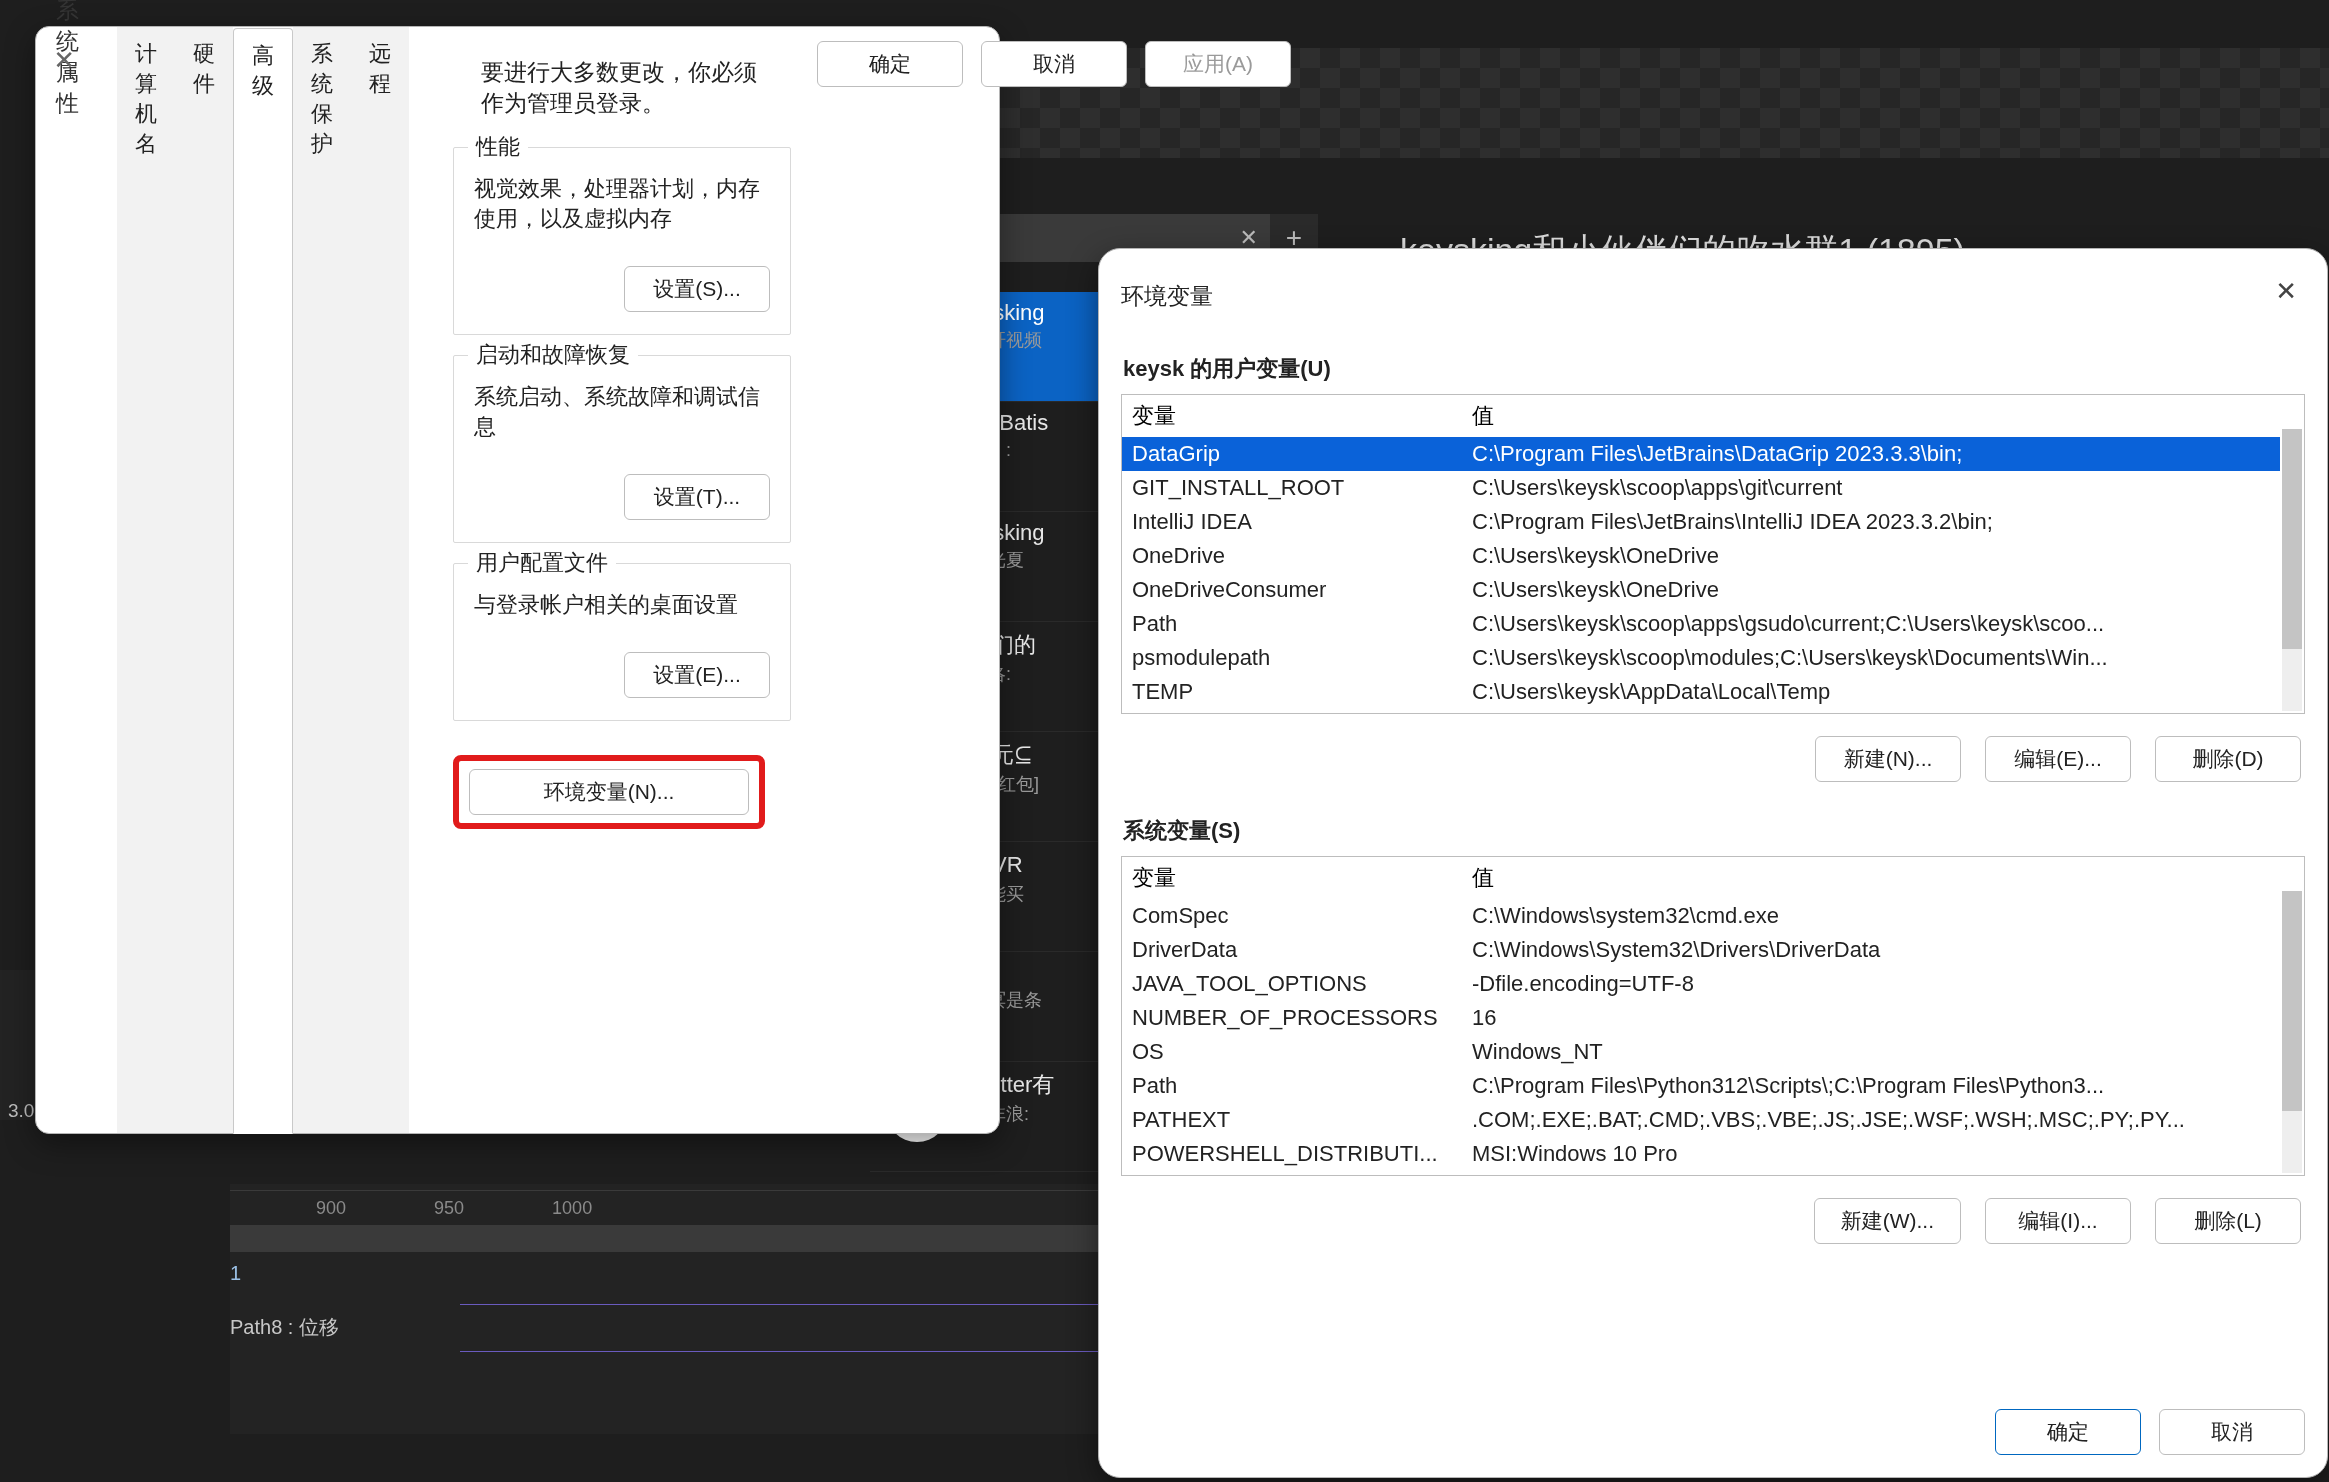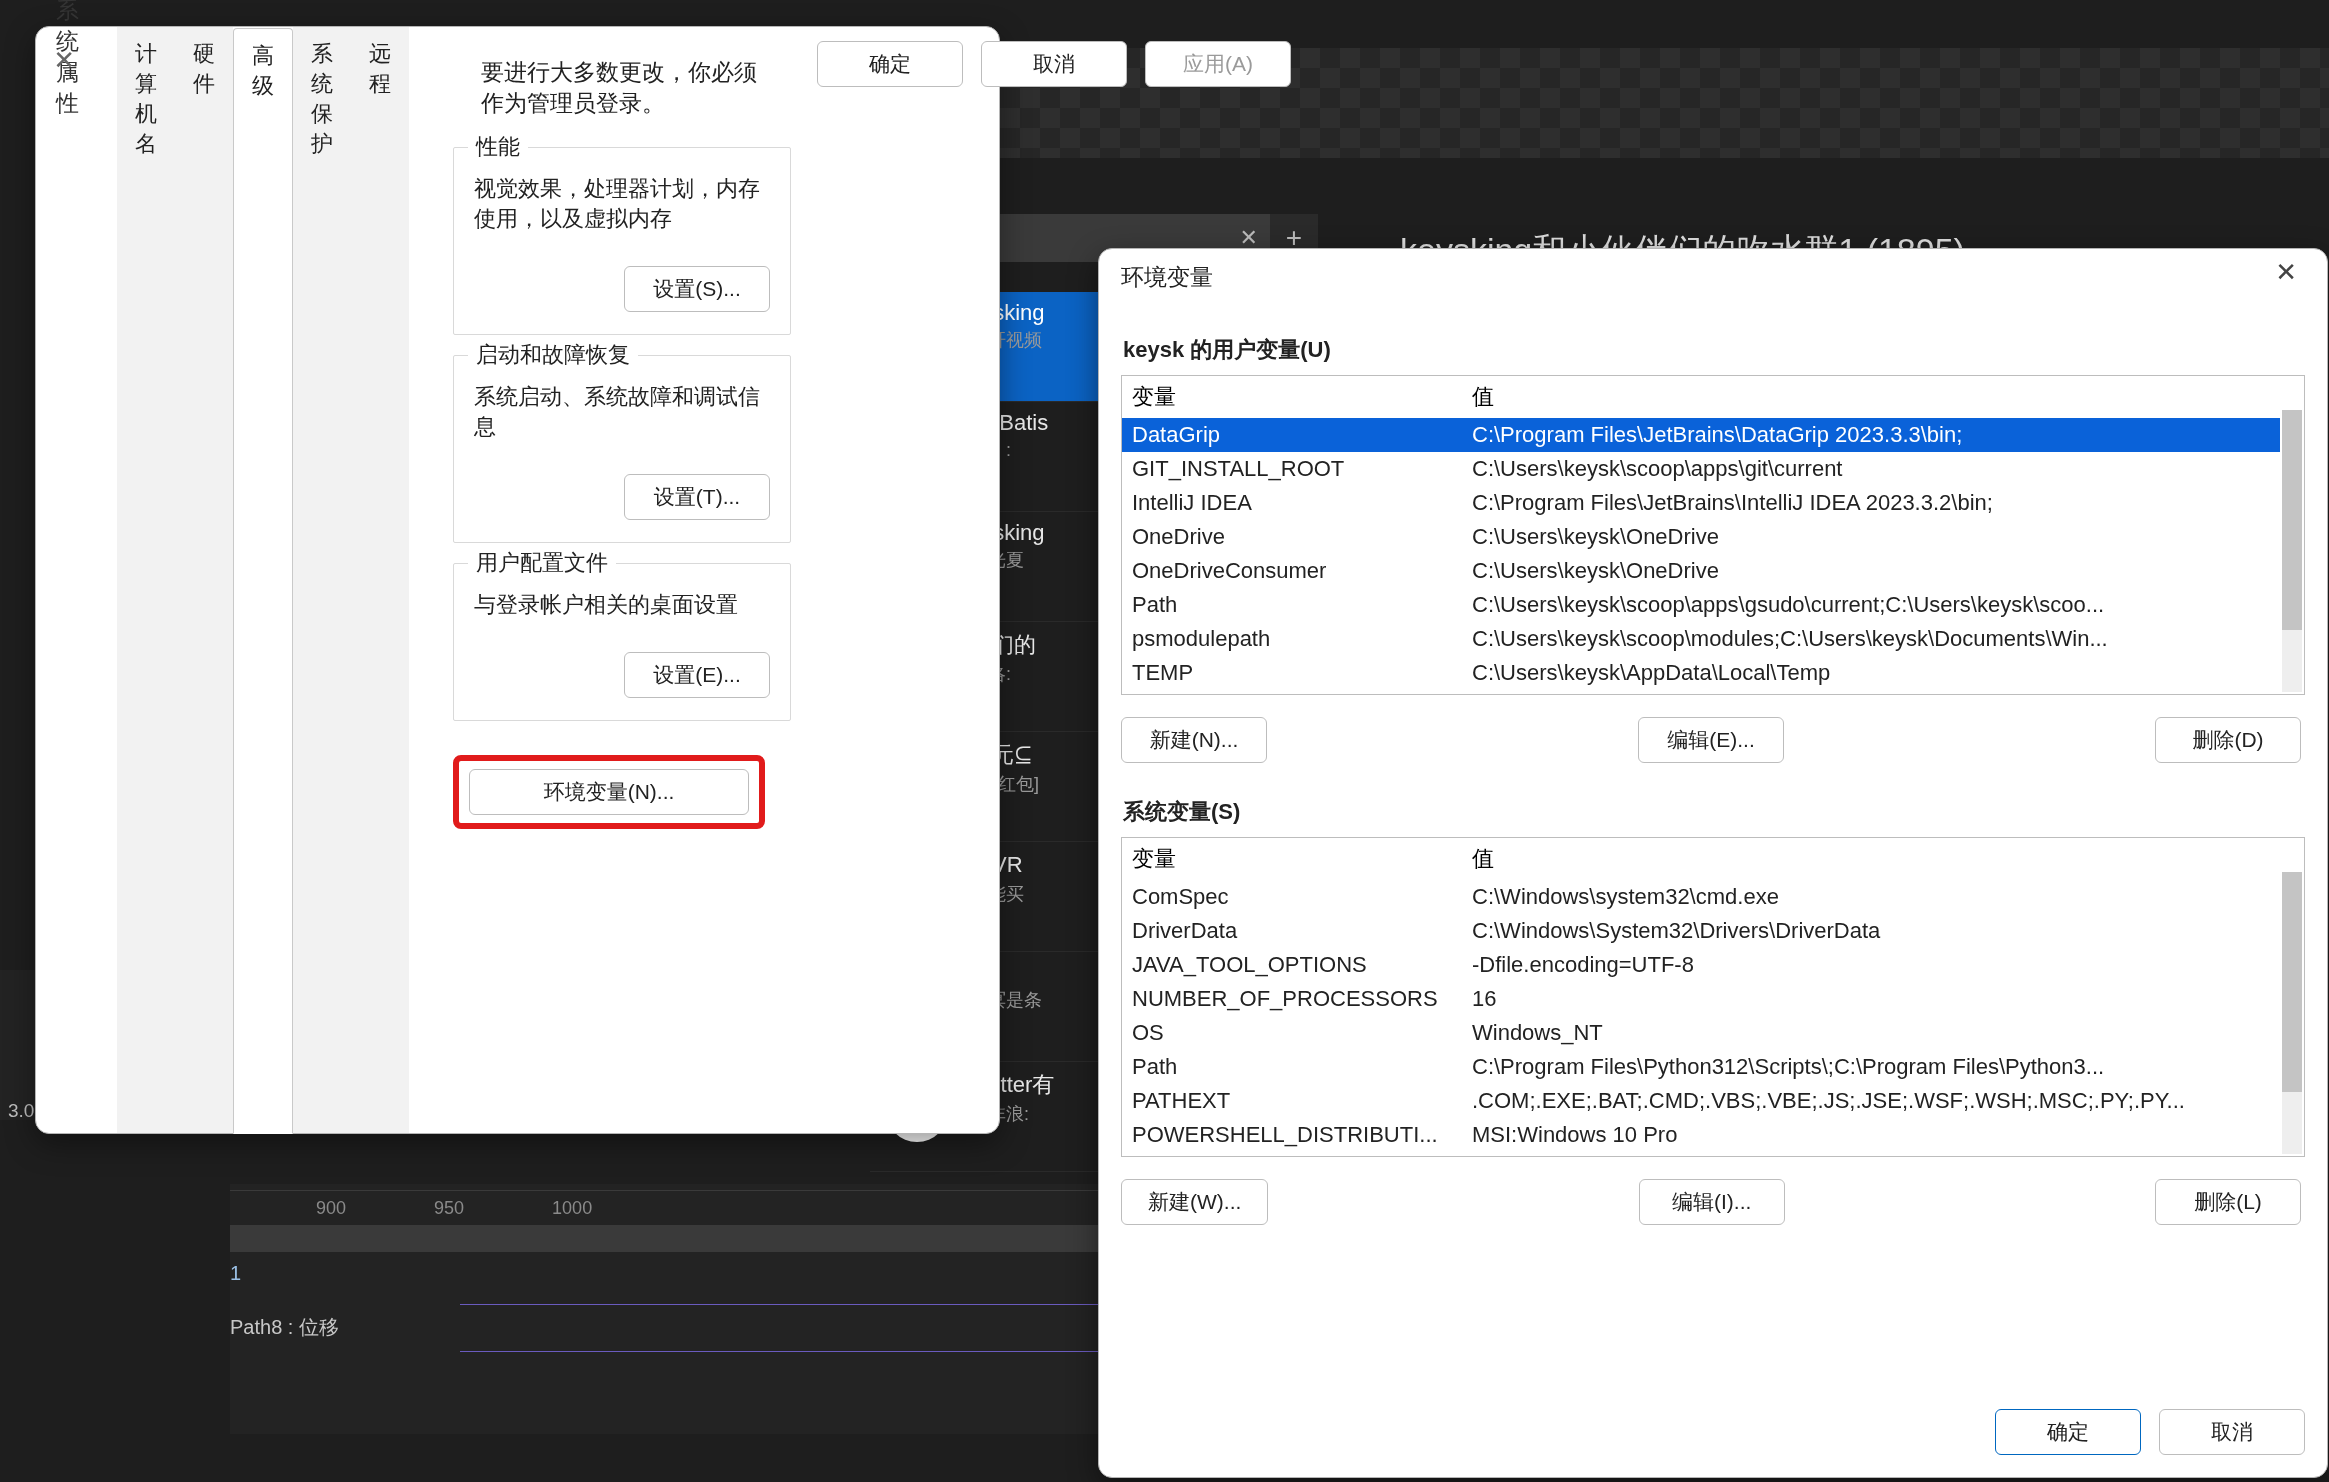--- a/index.html
+++ b/index.html
@@ -147,23 +147,23 @@
     text-decoration:underline;
   }
   .sp-footer {
     display:flex; justify-content:flex-end; gap: 18px;
     padding: 14px 30px 26px 0;
   }
 
   
   .envdlg {
     position: absolute; left: 1098px; top: 248px; width: 1230px; height: 1230px;
-    background:#fff; border:1px solid #b5b5b5; border-radius:14px;
+    background:#fff; border:1px solid #b5b5b5; border-radius:22px;
     box-shadow: 0 10px 30px rgba(0,0,0,.45);
-    display:flex; flex-direction:column; padding: 4px 22px 22px 22px;
+    display:flex; flex-direction:column; padding: 23px 22px 22px 22px;
     font-size: 22px;
   }
   .envdlg .titlebar2 { position:relative; height:48px; display:flex; align-items:center; font-size:23px; }
   .envdlg .close2 { position:absolute; right:0; top:0; font-size:26px; color:#444; padding:4px 8px; }
   .sec-label { margin: 34px 0 10px 2px; font-size: 22px; font-weight: bold; }
   .tablewrap {
     border:1px solid #bdbdbd; height: 320px; position:relative; overflow:hidden;
   }
   .tablewrap .scrollbar {
     position:absolute; right:2px; top:34px; bottom:2px; width:20px;
@@ -180,21 +180,21 @@
   table.vars th {
     text-align:left; font-weight:400; color:#000;
     padding: 6px 10px; background:#fff;
   }
   table.vars th:first-child { width: 340px; }
   table.vars td {
     padding: 4px 10px; white-space: nowrap; overflow:hidden; text-overflow:ellipsis;
   }
   tr.sel td { background:#0a62d9; color:#fff; }
   .btnrow {
-    display:flex; justify-content:space-between; gap: 2px; padding: 22px 4px 0 0;
+    display:flex; justify-content:flex-end; gap: 24px; padding: 22px 4px 0 0;
   }
   .envfooter {
     display:flex; justify-content:flex-end; gap: 18px; margin-top:auto; padding-top: 28px;
   }
 
   
 </style>
 </head>
 <body>
 

